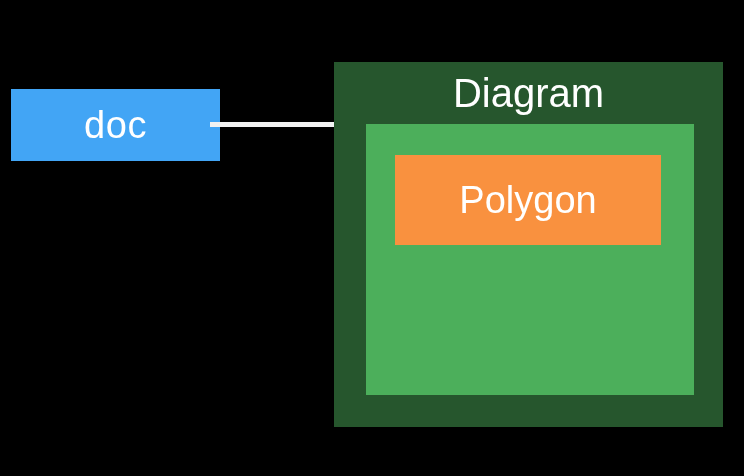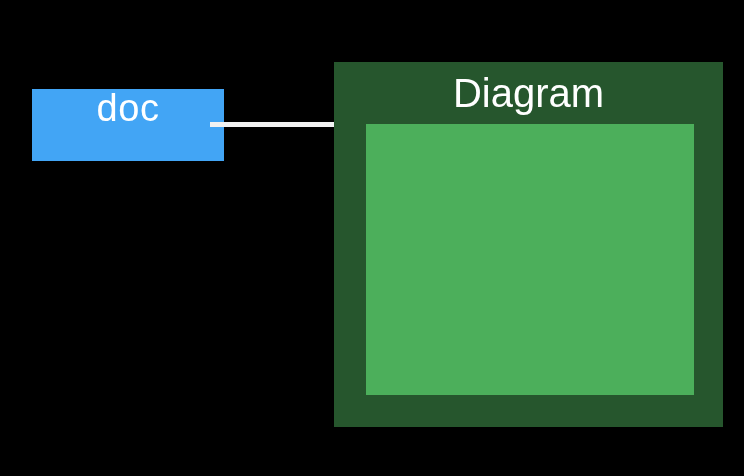--- a/index.html
+++ b/index.html
@@ -12,26 +12,27 @@
     width: 744px;
     height: 476px;
     background: #000000;
     overflow: hidden;
     font-family: "Liberation Sans", sans-serif;
   }
 
   
   .doc-node {
     position: absolute;
-    left: 32px;
+    left: 11px;
     top: 89px;
-    width: 192px;
+    width: 209px;
     height: 72px;
     background: #42a5f5;
     display: flex;
+    align-items: center;
     justify-content: center;
   }
   .doc-label {
     color: #ffffff;
     font-size: 38px;
     line-height: 1;
     font-weight: 400;
     letter-spacing: 0.5px;
     white-space: nowrap;
   }
@@ -117,17 +118,20 @@
 
   <div class="connector-line"></div>
   <div class="connector-dot"></div>
 
   <div class="diagram-container">
     <div class="diagram-title">Diagram</div>
   </div>
 
   <div class="shape-group">
 
+    <div class="shape-node n0">
+      <span class="shape-label">Polygon</span>
+    </div>
 
 
   </div>
 
 </div>
 
 </body></html>

